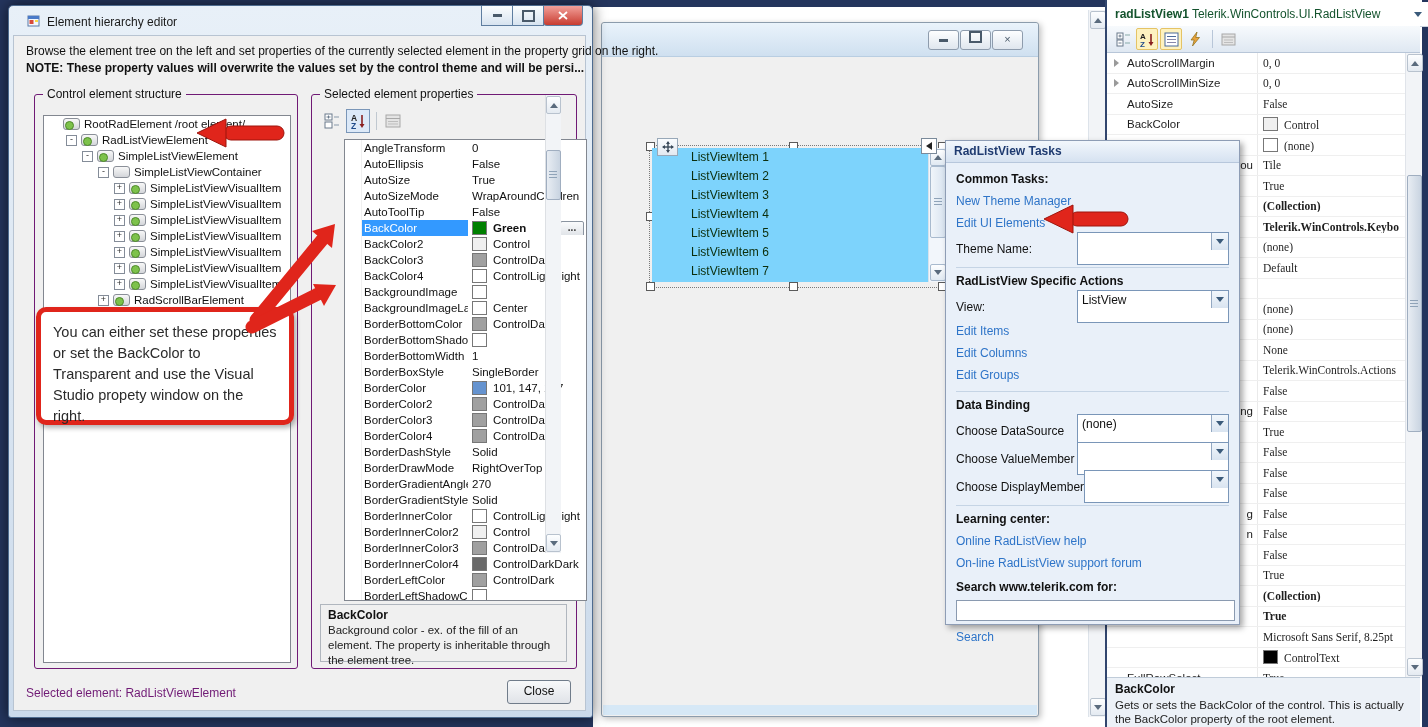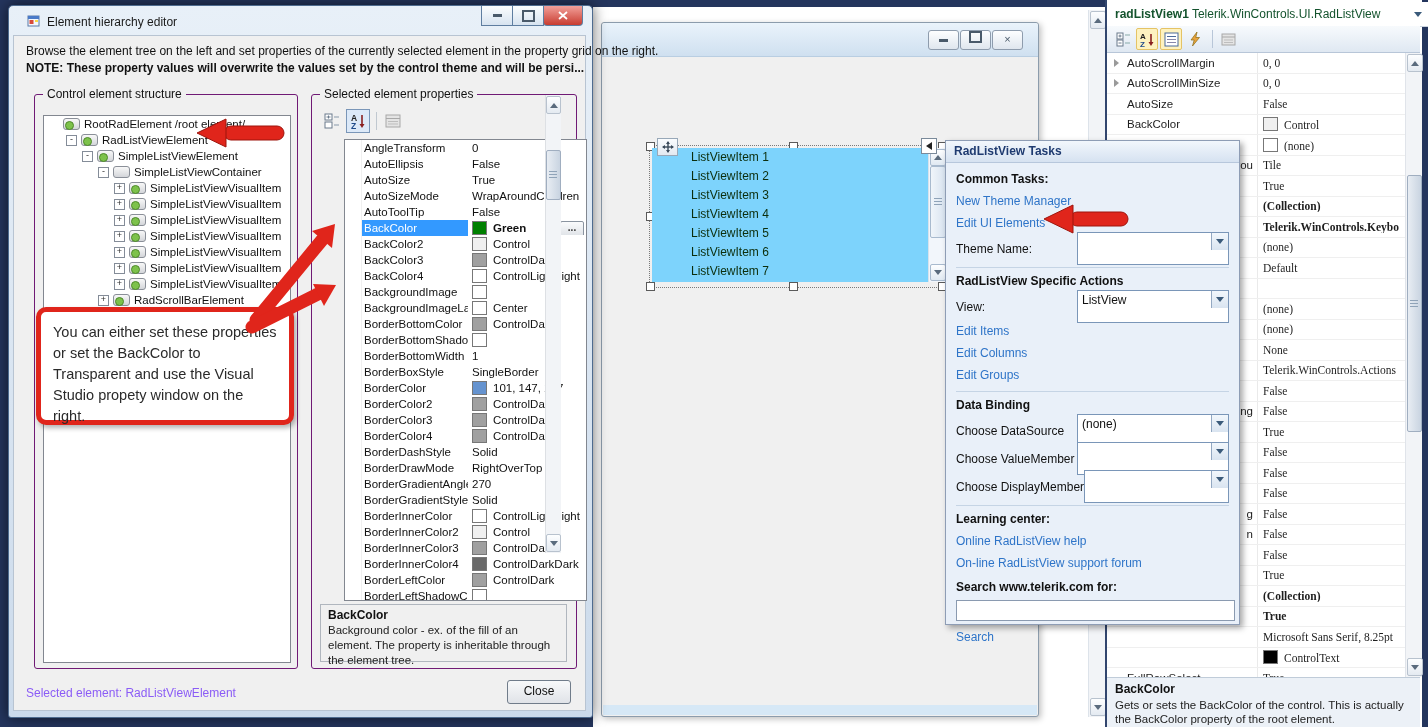--- a/index.html
+++ b/index.html
@@ -96,21 +96,21 @@
   .dg-margin{flex:0 0 16px;align-self:stretch;background:#FFFFFF;border-right:1px solid #F0F0F0;}
   .dg-label{flex:0 0 106px;width:106px;padding-left:2px;white-space:nowrap;overflow:hidden;align-self:stretch;display:flex;align-items:center;box-sizing:border-box;}
   .dg-label.sel{background:#3399FF;color:#fff;}
   .dg-value{flex:1;padding-left:4px;display:flex;align-items:center;white-space:nowrap;overflow:hidden;position:relative;}
   .dg-value.bold{font-weight:bold;}
   .dg-editor{position:absolute;right:2px;top:0px;width:22px;height:15px;background:linear-gradient(#FAFBFC,#DDE1E6);border:1px solid #8A94A0;border-radius:2px;font-size:10px;line-height:12px;text-align:center;color:#333;}
   #dlg-grid-scroll{position:absolute;left:233px;top:0px;width:15px;height:458px;background:#F2F4F7;border-left:1px solid #DDE0E4;}
   #dlg-desc{position:absolute;left:8px;top:509px;width:247px;height:58px;background:#F0F0F0;border:1px solid #B0B6BE;padding:3px 7px;box-sizing:border-box;}
   #dlg-desc .dtitle{font-size:12px;font-weight:bold;color:#111;}
   #dlg-desc .dtext{font-size:11.5px;color:#222;line-height:1.3;margin-top:1px;}
-  #dlg-status{position:absolute;left:12px;bottom:10px;font-size:12px;color:#8b5cf6;}
+  #dlg-status{position:absolute;left:12px;bottom:10px;font-size:12px;color:#701a75;}
   #dlg-close-btn{position:absolute;right:14px;bottom:6px;width:62px;height:22px;background:linear-gradient(#F8F9FA,#E0E3E8);border:1px solid #707C8A;border-radius:3px;font-size:12px;text-align:center;line-height:20px;color:#111;}
 
   
   #annotation{left:36px;top:307px;width:258px;height:118px;background:#FFFFFF;border:5px solid #E0251B;border-radius:10px;z-index:35;padding:10px 12px;box-sizing:border-box;font-size:14.5px;color:#2A2A2A;line-height:1.45;box-shadow:2px 3px 5px rgba(0,0,0,.3);}
 
   #arrows{left:0;top:0;width:1428px;height:727px;z-index:60;pointer-events:none;}
 </style>
 </head>
 <body>
 

